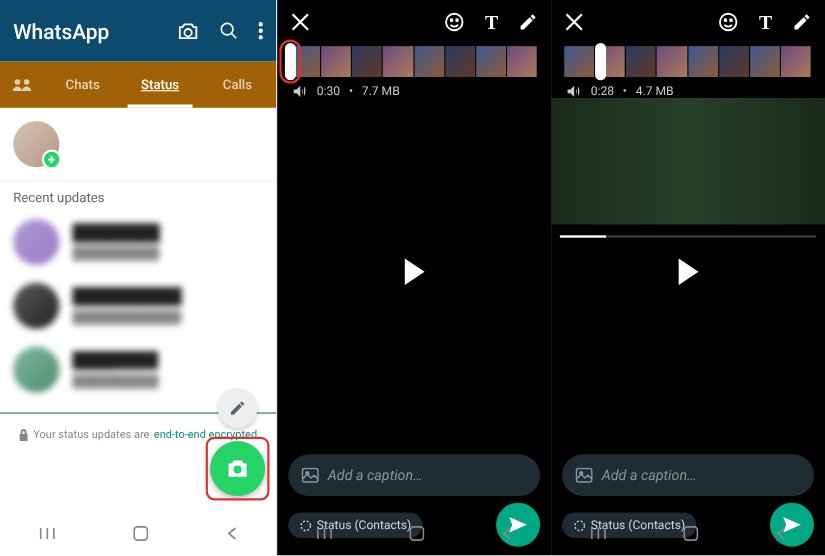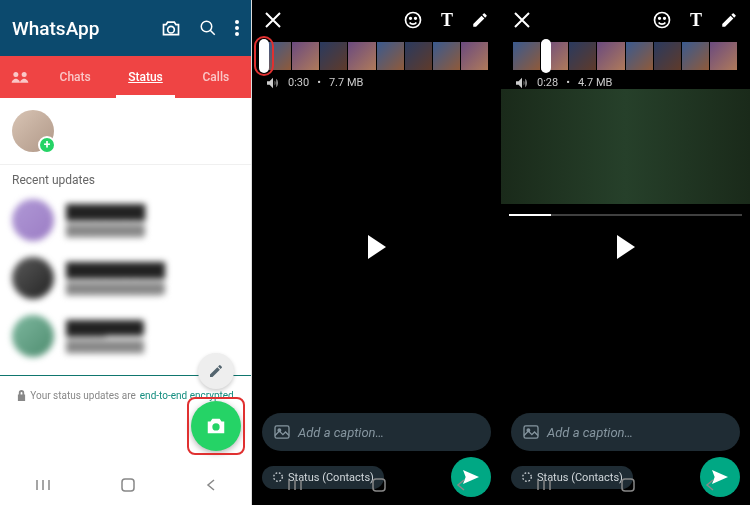--- a/index.html
+++ b/index.html
@@ -6,21 +6,21 @@
 body { font-family: -apple-system, Roboto, Arial, sans-serif; background: #fff; width: 750px; height: 505px; display: flex; }
 .panel { position: relative; height: 100%; overflow: hidden; }
 .panel1 { width: 252px; background: #fff; border-right: 1px solid #ddd; }
 .panel2 { width: 249px; background: #000; }
 .panel3 { width: 249px; background: #000; }
 
 
 .wa-header { background: #0c4a6e; color: #fff; height: 56px; display: flex; align-items: center; padding: 0 12px; }
 .wa-title { font-size: 19px; font-weight: 500; flex: 1; }
 .wa-hicons { display: flex; gap: 18px; align-items: center; }
-.wa-tabs { background: #ef4444; display: flex; height: 42px; color: rgba(255,255,255,0.7); font-size: 12px; }
+.wa-tabs { background: #a16207; display: flex; height: 42px; color: rgba(255,255,255,0.7); font-size: 12px; }
 .wa-tab-icon { width: 40px; display: flex; align-items: center; justify-content: center; }
 .wa-tab { flex: 1; display: flex; align-items: center; justify-content: center; position: relative; font-weight: 500; }
 .wa-tab.active { color: #fff; text-decoration: underline; }
 .wa-tab.active::after { content: ""; position: absolute; bottom: 0; left: 6px; right: 6px; height: 3px; background: #fff; }
 
 .mystatus { display: flex; align-items: center; padding: 12px; gap: 12px; border-bottom: 1px solid #f0f0f0; }
 .avatar-wrap { position: relative; width: 42px; height: 42px; }
 .avatar { width: 42px; height: 42px; border-radius: 50%; background: #e5e5e5; }
 .avatar-plus { position: absolute; bottom: -2px; right: -2px; width: 18px; height: 18px; background: #25D366; border-radius: 50%; border: 2px solid #fff; display: flex; align-items: center; justify-content: center; color: #fff; font-size: 12px; font-weight: bold; }
 .mystatus-txt .t1 { font-size: 14px; font-weight: 600; color: #111; }
@@ -58,21 +58,21 @@
 
 .play-area { flex: 1; display: flex; align-items: center; justify-content: center; position: relative; }
 .play-btn { width: 0; height: 0; border-left: 18px solid #fff; border-top: 12px solid transparent; border-bottom: 12px solid transparent; }
 
 .preview-img { position: absolute; left: 0; top: 0; width: 100%; height: 115px; background: linear-gradient(90deg,#1a2a1a,#26402a,#1a2a1a); }
 .progress-thin { position: absolute; bottom: -12px; left: 8px; right: 8px; height: 2px; background: rgba(255,255,255,.25); }
 .progress-thin::after { content:""; position:absolute; left:0; top:0; width:18%; height:100%; background:#fff; }
 
 .caption-bar { margin: 8px 10px 6px; background: #1f2c34; border-radius: 22px; height: 38px; display: flex; align-items: center; padding: 0 12px; color: #8696a0; gap: 8px; font-size: 13px; font-style: italic; }
 .send-row { display: flex; align-items: center; padding: 0 10px 8px; gap: 8px; }
-.chip { background: #1f2c34; color: #d1d7db; border-radius: 14px; padding: 5px 10px; font-size: 11px; display: flex; align-items: center; gap: 4px; }
+.chip { background: #1f2c34; color: #d1d7db; border-radius: 14px; padding: 5px 10px; font-size: 11px; display: flex; align-items: flex-end; gap: 4px; }
 .send-btn { width: 40px; height: 40px; border-radius: 50%; background: #00a884; display: flex; align-items: center; justify-content: center; margin-left: auto; }
 
 .red-arrow { position: absolute; left: 44px; top: 95px; pointer-events: none; }
 
 
 .navbar { position: absolute; bottom: 0; left: 0; right: 0; height: 40px; display: flex; align-items: center; justify-content: space-around; color: #555; background: rgba(255,255,255,0); }
 .panel1 .navbar { color: #777; }
 .panel2 .navbar, .panel3 .navbar { color: #888; }
 
 svg { display: block; }

